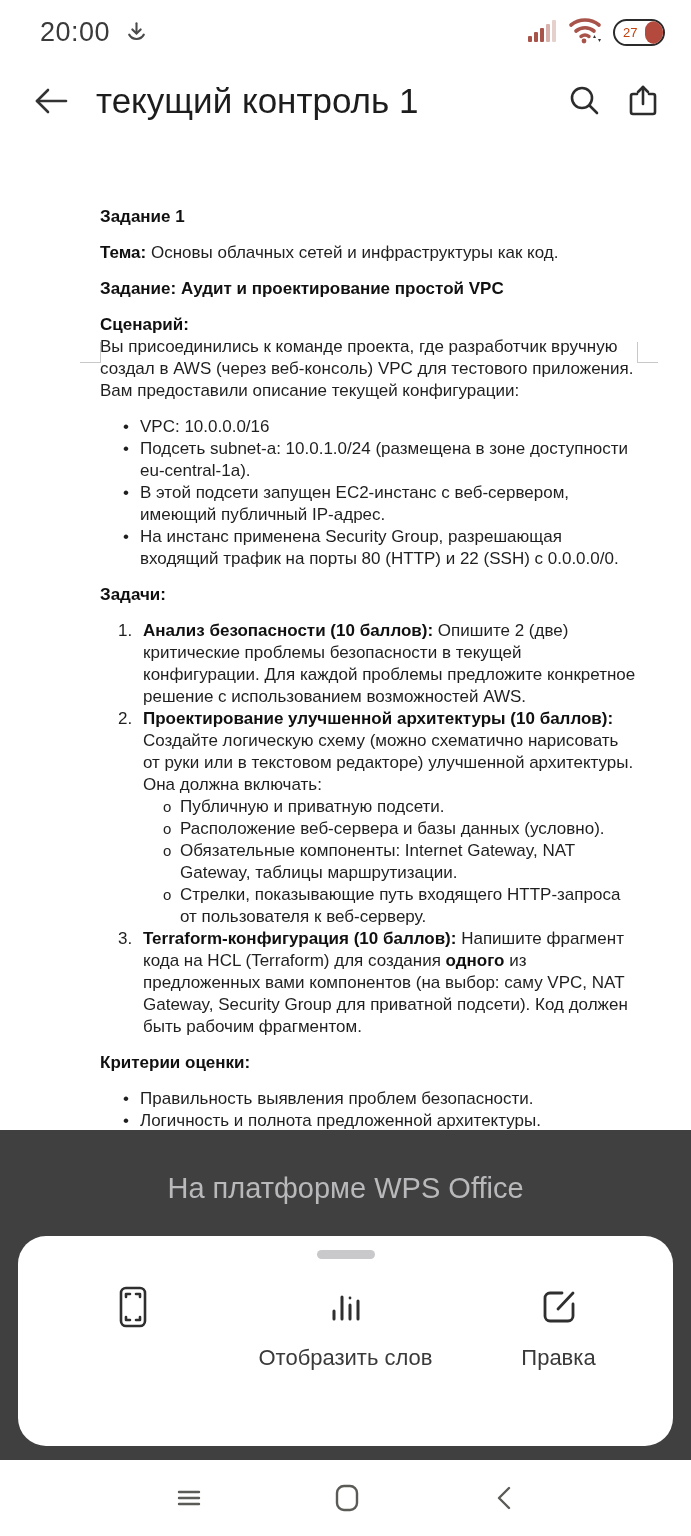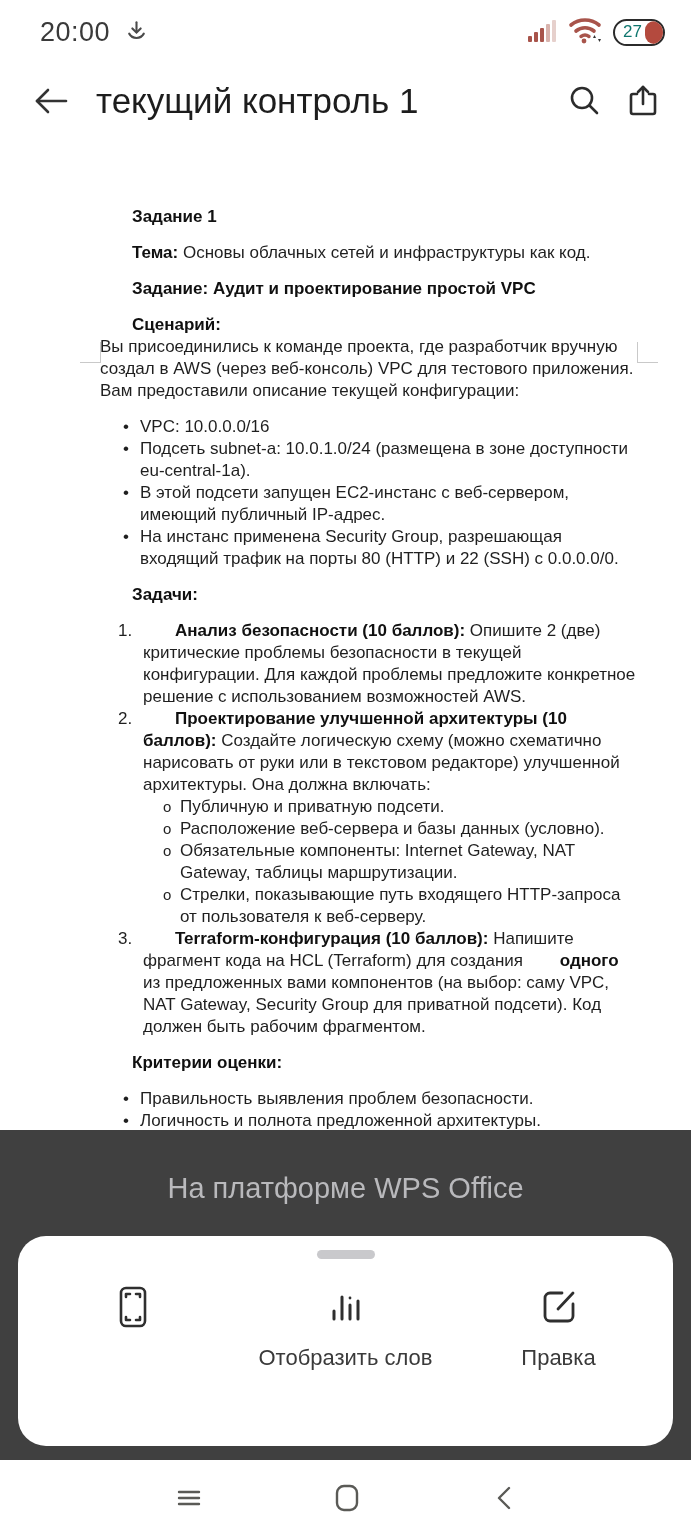--- a/index.html
+++ b/index.html
@@ -8,29 +8,29 @@
     font-family:"Liberation Sans",sans-serif;
     background:#ffffff;
     overflow:hidden;
     -webkit-font-smoothing:antialiased;
   }
   
   .status-bar{
     height:58px;display:flex;align-items:center;
     justify-content:space-between;padding:6px 26px 0 40px;box-sizing:border-box;
   }
-  .sb-left{display:flex;align-items:center;gap:14px;}
+  .sb-left{display:flex;align-items:flex-end;gap:14px;}
   .sb-time{font-size:27px;color:#3a3a3a;font-weight:500;letter-spacing:.5px;}
   .sb-right{display:flex;align-items:center;gap:9px;}
   .battery{
     position:relative;width:52px;height:27px;border:2.5px solid #2b2b2b;
     border-radius:13.5px;box-sizing:border-box;overflow:hidden;
     display:flex;align-items:center;background:#fff;
   }
-  .battery-num{font-size:17px;color:#0f766e;font-weight:500;margin-left:8px;z-index:2;}
+  .battery-num{font-size:13px;color:#c2410c;font-weight:500;margin-left:8px;z-index:2;}
   .battery-fill{position:absolute;right:0;top:0;bottom:0;width:38%;background:#b44a3e;border-radius:10px 10px 10px 10px;}
   
   .title-bar{
     height:86px;display:flex;align-items:center;
     padding:0 32px;box-sizing:border-box;gap:26px;
   }
   .tb-title{
     flex:1;text-align:left;font-size:35px;color:#1d1d1d;
     white-space:nowrap;overflow:hidden;text-overflow:ellipsis;
   }
@@ -38,21 +38,21 @@
   
   .doc{position:relative;height:986px;background:#fff;}
   .doc-inner{padding:62px 55px 0 100px;box-sizing:border-box;}
   .mark{position:absolute;width:20px;height:20px;}
   .mark.tl{left:80px;top:198px;border-right:1px solid #c9c9c9;border-bottom:1px solid #c9c9c9;}
   .mark.tr{left:637px;top:198px;border-left:1px solid #c9c9c9;border-bottom:1px solid #c9c9c9;}
   .mark.bl{left:80px;top:1061px;border-right:1px solid #c9c9c9;border-top:1px solid #c9c9c9;}
   .mark.br{left:637px;top:1061px;border-left:1px solid #c9c9c9;border-top:1px solid #c9c9c9;}
   .para{margin:0 0 14px;font-size:17px;line-height:22px;color:#1f1f1f;}
   .para.tight{margin-bottom:0;}
-  .b{font-weight:700;color:#101010;margin-left:32px;}
+  .b{font-weight:700;color:#101010;}
   .small{font-size:17px;}
   ul.blist,ol.nlist,ul.sublist{list-style:none;margin:0 0 14px;padding:0;}
   ul.sublist{margin:0;}
   .blist li,.nlist li,.sublist li{display:flex;font-size:17px;line-height:22px;color:#1f1f1f;}
   .blist .mk{flex:none;width:40px;box-sizing:border-box;padding-left:23px;}
   .nlist .mk{flex:none;width:43px;box-sizing:border-box;padding-left:18px;}
   .sublist .mk{flex:none;width:37px;box-sizing:border-box;padding-left:20px;font-size:15px;}
   .li-body{flex:1;}
   .divider{height:4px;background:#b9b9b9;margin:24px 0 0 -10px;width:546px;border-radius:2px;}
   

